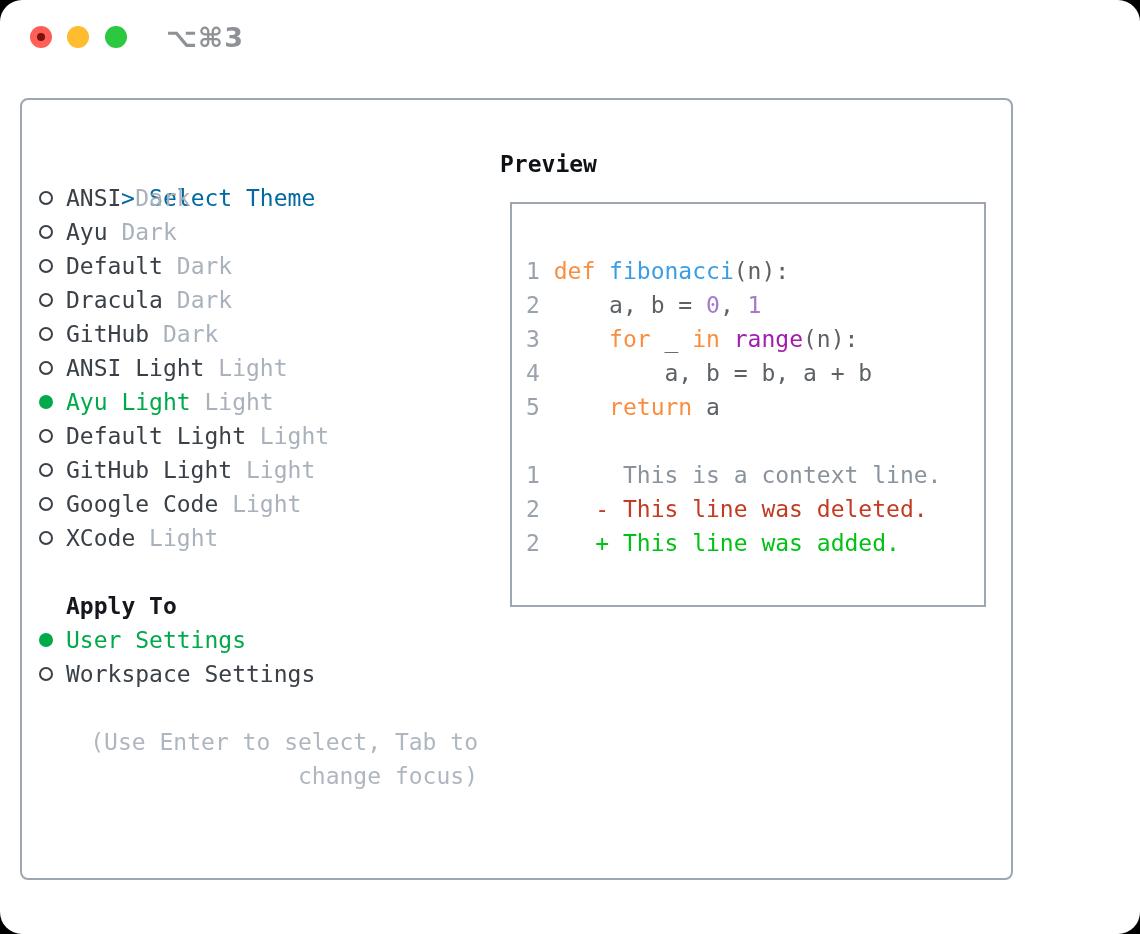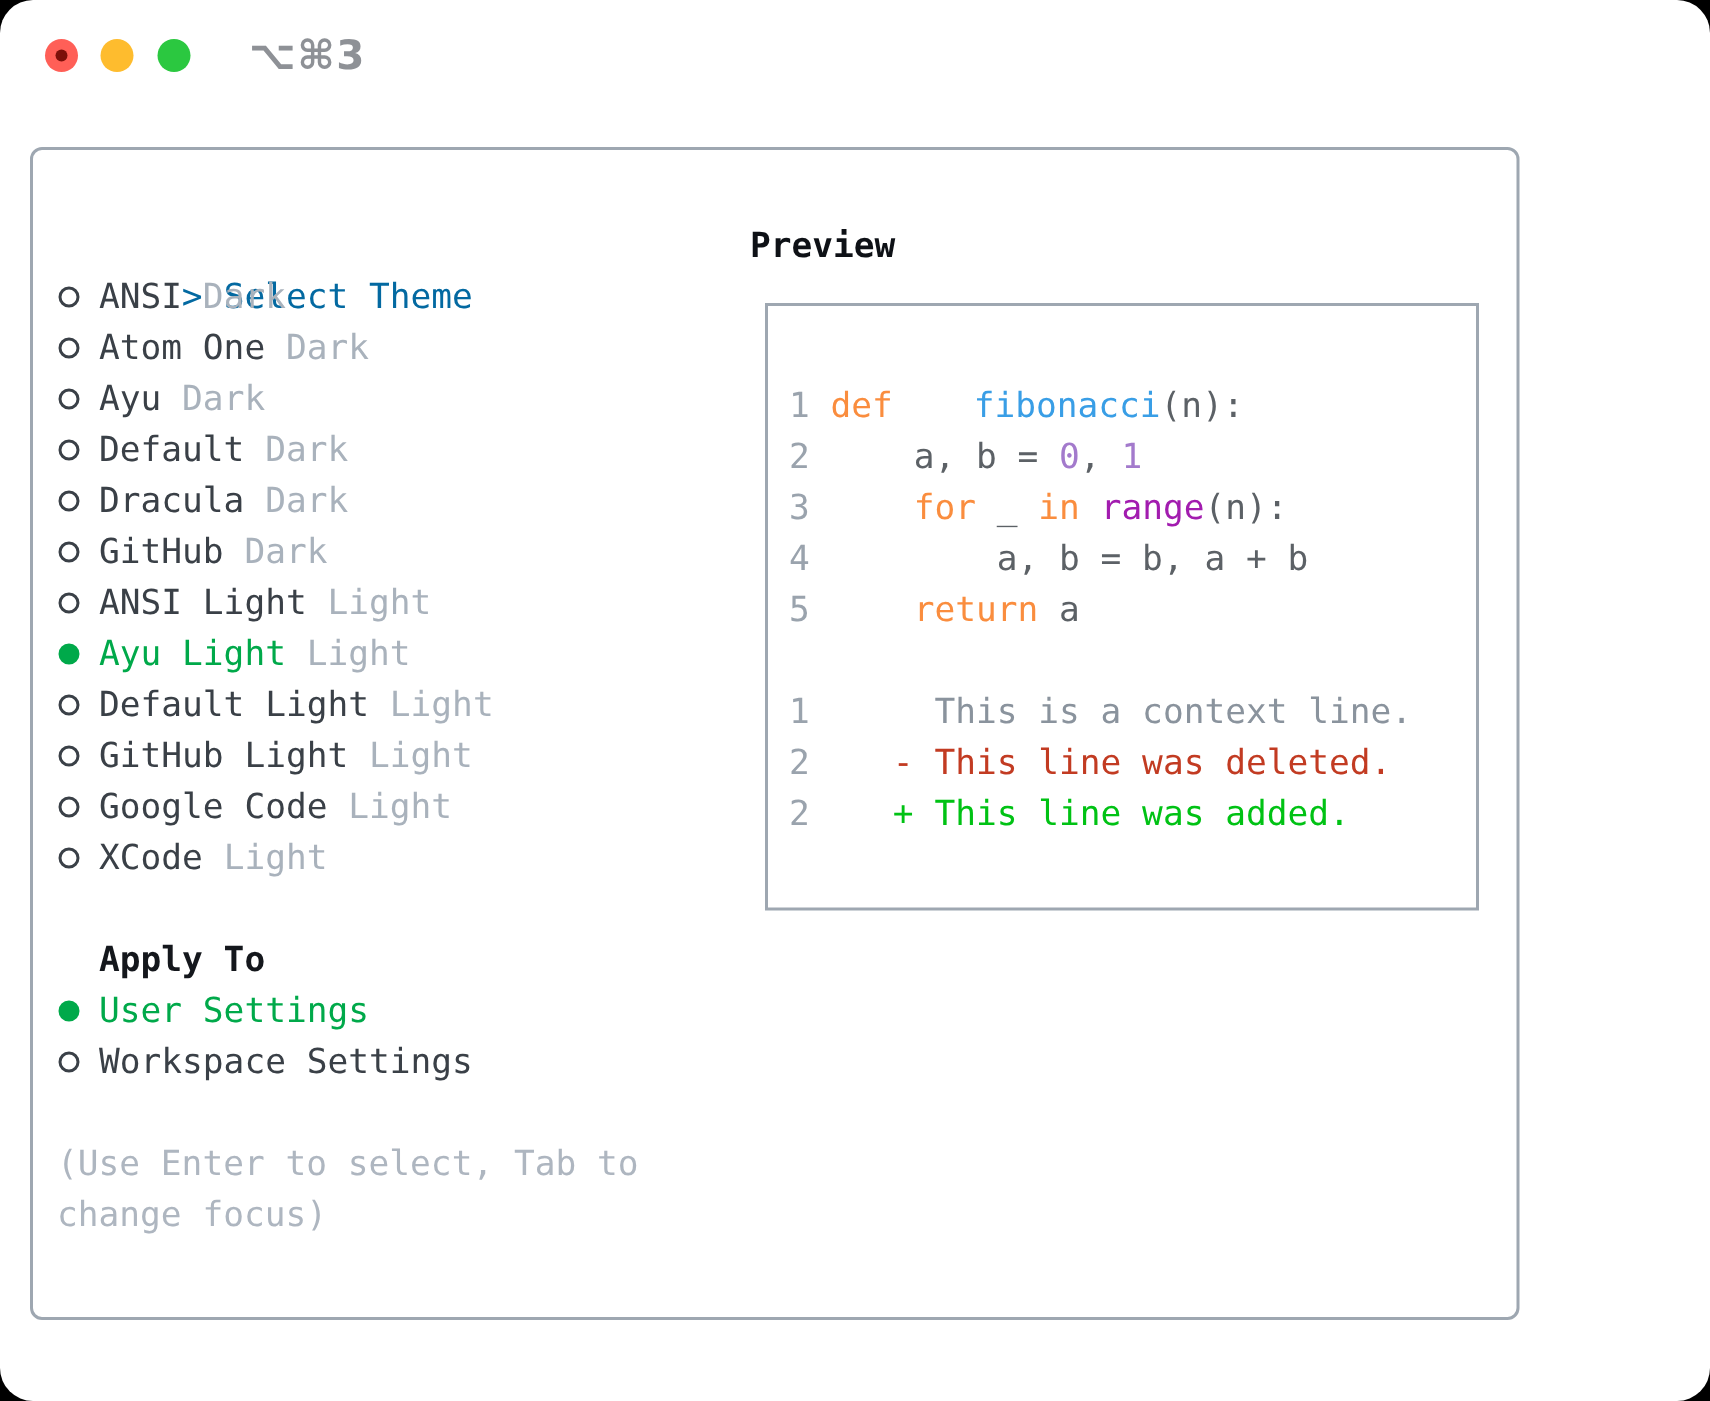--- a/index.html
+++ b/index.html
@@ -33,34 +33,34 @@
   .cursor { display:inline-block; width:28px; }
   .row.item, .row.subheader { padding-left:28px; }
   .radio { position:absolute; left:1px; top:50%; margin-top:-7px;
            width:14px; height:14px; box-sizing:border-box;
            border:2px solid #3A4047; border-radius:50%; background:transparent; }
   .radio.on { border-color:#00A94A; background:#00A94A; }
   .tname { color:#3A4047; }
   .item.selected .tname { color:#00A94A; }
   .ttag { color:#A9B2BC; }
   .row.subheader { color:#14171C;font-weight:bold; }
-  .row.hint { color:#AEB6C0; }
+  .row.hint { color:#AEB6C0;text-align:right; }
   .row.spacer { }
 
   
   .preview-header { position:absolute; left:500px; top:147px; height:34px; line-height:34px;
                     font-weight:bold; color:#0E1116; }
   .preview-box { position:absolute; left:510px; top:202px; width:476px; height:405px;
                  box-sizing:border-box; border:2px solid #9EA7B1; background:#ffffff; }
   .code { padding:50px 0 0 14px; line-height:34px; white-space:pre; }
   .cline { height:34px; }
   .c-num  { color:#9AA3AD; }
   .c-fg   { color:#5C6166; }
   .c-kw   { color:#FA8D3E;margin-top:20px; }
-  .c-fn   { color:#399EE6;margin-left:40px; }
+  .c-fn   { color:#399EE6; }
   .c-call { color:#a21caf; }
   .c-lit  { color:#A37ACC; }
   .c-ctx  { color:#8A939D; }
   .c-del  { color:#C23B22; }
   .c-add  { color:#00C214; }
 </style>
 </head>
 <body>
 
 <div class="screen">
@@ -75,21 +75,20 @@
   </div>
 
   <div class="panel"></div>
 
   <div class="left-col">
     <div class="row header">
       <span class="cursor">&gt;</span><span>Select Theme</span>
     </div>
     <div id="theme-items">
         <div class="row item"><span class="radio"></span><span class="tname">ANSI</span><span class="ttag"> Dark</span></div>
-        <div class="row item"><span class="radio"></span><span class="tname">Atom One</span><span class="ttag"> Dark</span></div>
         <div class="row item"><span class="radio"></span><span class="tname">Ayu</span><span class="ttag"> Dark</span></div>
         <div class="row item"><span class="radio"></span><span class="tname">Default</span><span class="ttag"> Dark</span></div>
         <div class="row item"><span class="radio"></span><span class="tname">Dracula</span><span class="ttag"> Dark</span></div>
         <div class="row item"><span class="radio"></span><span class="tname">GitHub</span><span class="ttag"> Dark</span></div>
         <div class="row item"><span class="radio"></span><span class="tname">ANSI Light</span><span class="ttag"> Light</span></div>
         <div class="row item selected"><span class="radio on"></span><span class="tname">Ayu Light</span><span class="ttag"> Light</span></div>
         <div class="row item"><span class="radio"></span><span class="tname">Default Light</span><span class="ttag"> Light</span></div>
         <div class="row item"><span class="radio"></span><span class="tname">GitHub Light</span><span class="ttag"> Light</span></div>
         <div class="row item"><span class="radio"></span><span class="tname">Google Code</span><span class="ttag"> Light</span></div>
         <div class="row item"><span class="radio"></span><span class="tname">XCode</span><span class="ttag"> Light</span></div>

